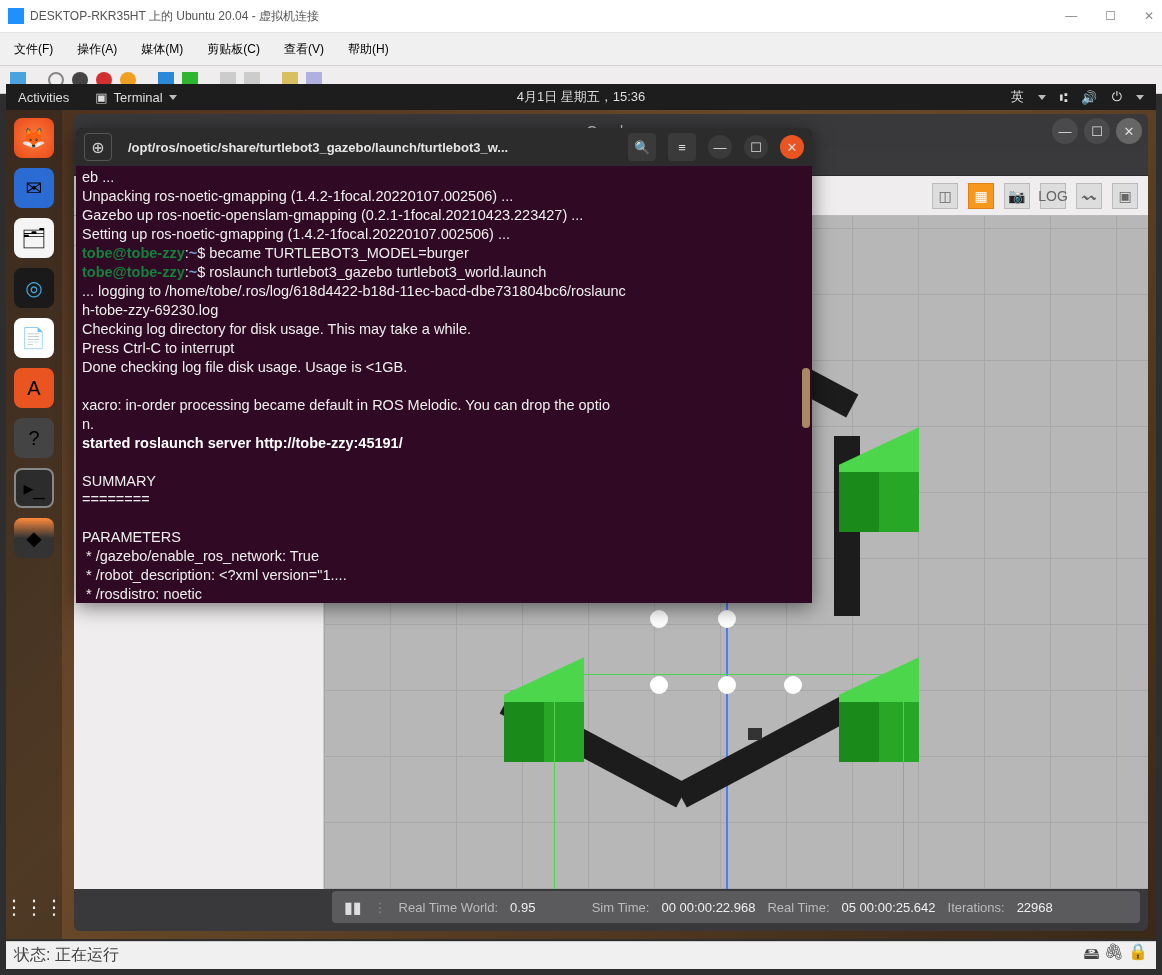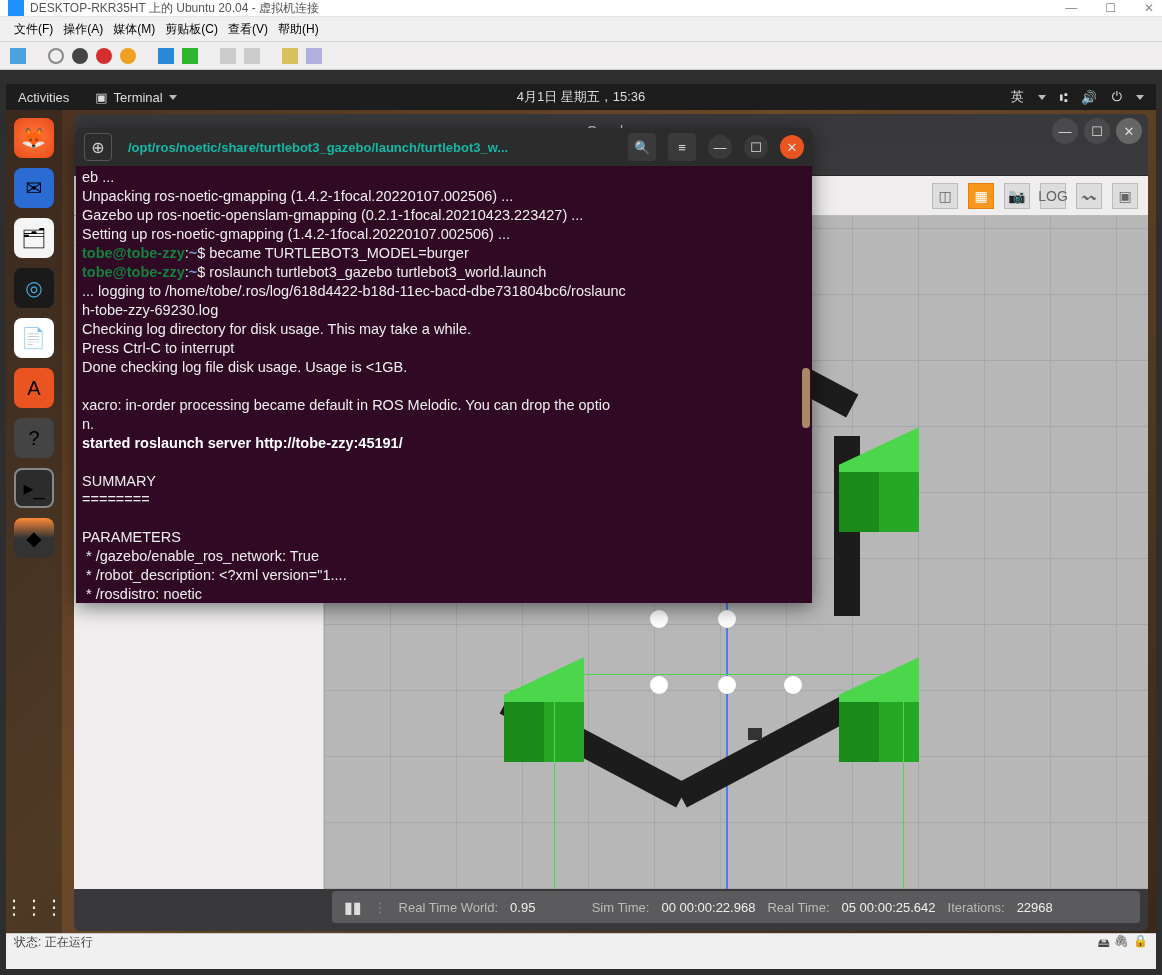--- a/index.html
+++ b/index.html
@@ -1,22 +1,22 @@
 <!DOCTYPE html>
 <html><head>
 <meta charset="utf-8">
 <style>
 * { margin: 0; padding: 0; box-sizing: border-box; font-family: "Segoe UI", "Microsoft YaHei", sans-serif; }
 body { width: 1162px; height: 975px; background: #2e2e2e; overflow: hidden; position: relative; }
 
 
-.win-titlebar { height: 16px; background: #fff; display: flex; align-items: center; padding: 0 8px; font-size: 12px; color: #555; }
+.win-titlebar { height: 32px; background: #fff; display: flex; align-items: center; padding: 0 8px; font-size: 12px; color: #555; }
 .win-titlebar .icon { width: 16px; height: 16px; background: #1e90ff; margin-right: 6px; }
 .win-titlebar .controls { margin-left: auto; display: flex; gap: 28px; color: #888; }
-.win-menubar { height: 26px; background: #f0f0f0; display: flex; align-items: center; padding: 8px 14px; gap: 10px; font-size: 12px; border-top: 1px solid #e4e4e4; border-bottom: 1px solid #d4d4d4; }
+.win-menubar { height: 26px; background: #f0f0f0; display: flex; align-items: center; padding: 16px 14px; gap: 24px; font-size: 12px; border-top: 1px solid #e4e4e4; border-bottom: 1px solid #d4d4d4; }
 .win-toolbar { height: 28px; background: #efedee; display: flex; align-items: center; padding: 0 10px; gap: 8px; border-bottom: 1px solid #ccc; }
 .tb-ico { width: 16px; height: 16px; border-radius: 50%; display: inline-block; }
 .tb-sq { width: 16px; height: 16px; display: inline-block; }
 
 
 .ubuntu { position: absolute; left: 6px; top: 84px; right: 6px; height: 855px; background: linear-gradient(135deg,#4a3020 0%,#6b4a2a 40%,#3a2818 100%); }
 .ubuntu-topbar { height: 26px; background: #1d1d1d; color: #ddd; display: flex; align-items: center; padding: 0 12px; font-size: 13px; position: relative; }
 .ubuntu-topbar .center { position: absolute; left: 50%; transform: translateX(-50%); }
 .ubuntu-topbar .right { margin-left: auto; display: flex; gap: 14px; align-items: center; }
 .terminal-menu { display: flex; gap: 6px; align-items: center; margin-left: 26px; }
@@ -46,33 +46,33 @@
 
 .gazebo-status { position: absolute; left: 258px; right: 8px; bottom: 8px; height: 32px; background: #5b5b5d; border-radius: 4px; display: flex; align-items: center; padding: 0 12px; gap: 12px; color: #ddd; font-size: 13px; }
 .gazebo-status .pause { color: #ddd; font-size: 16px; }
 .gazebo-status .lbl { color: #bbb; }
 .gazebo-status .val { color: #eee; }
 
 
 .term { position: absolute; left: 76px; top: 128px; width: 736px; height: 475px; background: #300a24; border-radius: 8px 8px 0 0; overflow: hidden; box-shadow: 0 4px 20px rgba(0,0,0,0.5); }
 .term-title { height: 38px; background: #2c2c2c; display: flex; align-items: center; padding: 0 8px; gap: 8px; }
 .term-tabnew { width: 28px; height: 28px; border: 1px solid #555; border-radius: 4px; display: flex; align-items: center; justify-content: center; color: #ccc; }
-.term-path { color: #14b8a6; font-size: 13px; font-weight: 600; margin-left: 8px; flex: 1; white-space: nowrap; overflow: hidden; text-overflow: ellipsis; }
+.term-path { color: #e5e5e5; font-size: 13px; font-weight: 600; margin-left: 8px; flex: 1; white-space: nowrap; overflow: hidden; text-overflow: ellipsis; }
 .term-btns { display: flex; gap: 12px; align-items: center; }
 .term-btn { width: 28px; height: 28px; border-radius: 4px; background: #3a3a3a; color: #ddd; display: flex; align-items: center; justify-content: center; font-size: 13px; }
 .term-btn.round { border-radius: 14px; width: 24px; height: 24px; }
 .term-btn.close { background: #e95420; }
 .term-body { padding: 2px 6px; font-family: "Ubuntu Mono","DejaVu Sans Mono",monospace; font-size: 14.5px; line-height: 1.24; color: #eee; white-space: pre; overflow: hidden; }
 .term-body .prompt-user { color: #15803d; font-weight: bold; }
 .term-body .prompt-path { color: #729fcf; font-weight: bold; }
 .term-body .bold { font-weight: bold; color: #fff; }
 .term-scroll { position: absolute; right: 2px; top: 240px; width: 8px; height: 60px; background: #a86; border-radius: 4px; }
 
 
-.win-status { position: absolute; left: 6px; right: 6px; bottom: 6px; height: 36px; background: #f0f0f0; font-size: 12px; color: #444; display: flex; align-items: flex-start; padding: 0 8px; border-top: 1px solid #ccc; }
+.win-status { position: absolute; left: 6px; right: 6px; bottom: 6px; height: 28px; background: #f0f0f0; font-size: 16px; color: #444; display: flex; align-items: center; padding: 0 8px; border-top: 1px solid #ccc; }
 .win-status .right { margin-left: auto; display: flex; gap: 4px; }
 
 
 .grid-bg { position: absolute; inset: 0; background-image:
   repeating-linear-gradient(0deg,#a8a8a8,#a8a8a8 1px,transparent 1px,transparent 66px),
   repeating-linear-gradient(90deg,#a8a8a8,#a8a8a8 1px,transparent 1px,transparent 66px);
 }
 .axis-blue { position: absolute; left: 402px; top: 0; width: 2px; height: 680px; background: #4a7cff; }
 .sel-box { position: absolute; left: 230px; top: 458px; width: 350px; height: 240px; border: 1px solid #4bd64b; }
 .cube { position: absolute; width: 80px; height: 92px; }

